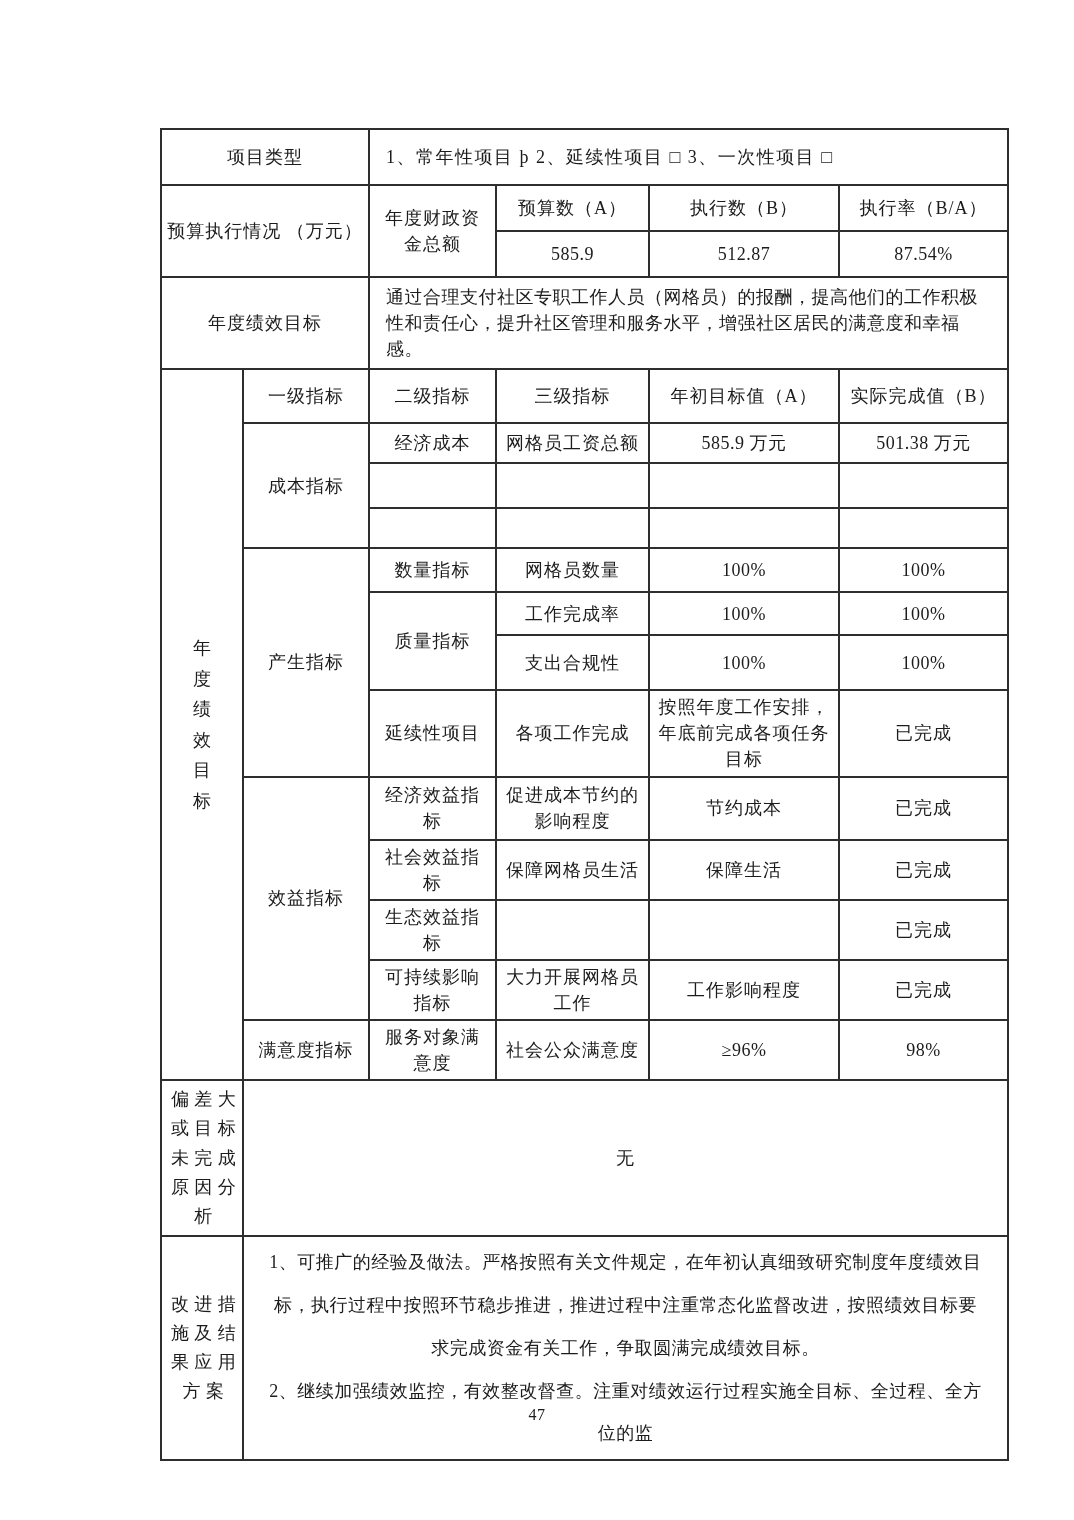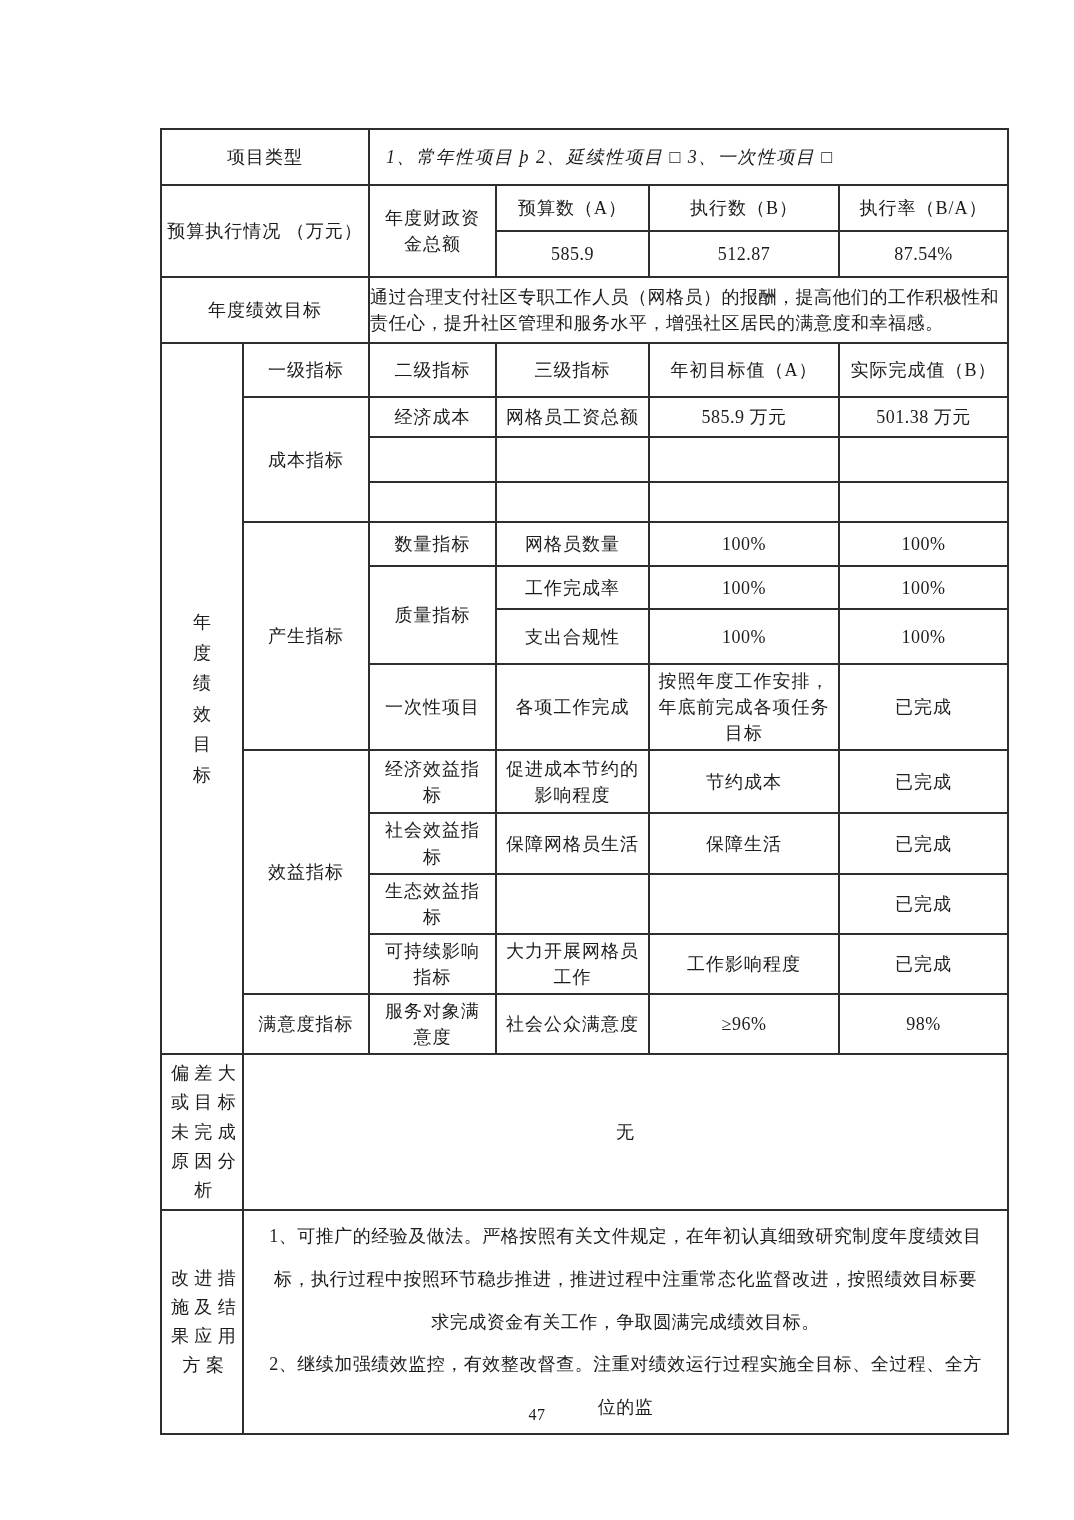--- a/index.html
+++ b/index.html
@@ -29,32 +29,31 @@
     vertical-align: middle;
     padding: 3px 8px;
     font-size: 18px;
     line-height: 1.45;
     letter-spacing: 1px;
     word-break: break-all;
     overflow: hidden;
   }
   .left-text {
     text-align: left !important;
-    padding: 6px 0 !important;
+    padding: 6px 16px !important;
   }
   .goal-text {
     line-height: 1.62;
     letter-spacing: 0.5px !important;
   }
   .options-cell {
     text-align: left !important;
     padding-left: 16px !important;
     letter-spacing: 1.5px !important;
     white-space: nowrap;
-    font-style: italic;
   }
   .nowrap { white-space: nowrap; padding-left: 2px !important; padding-right: 2px !important; }
   .num { letter-spacing: 0.5px !important; font-size: 18px; }
   .vstack {
     width: 1.2em;
     margin: 0 auto;
     line-height: 1.7;
     letter-spacing: 0 !important;
     text-align: center;
   }
@@ -164,21 +163,21 @@
     <td>工作完成率</td>
     <td class="num">100%</td>
     <td class="num">100%</td>
   </tr>
   <tr style="height:55px">
     <td>支出合规性</td>
     <td class="num">100%</td>
     <td class="num">100%</td>
   </tr>
   <tr style="height:78px">
-    <td>一次性项目</td>
+    <td>延续性项目</td>
     <td>各项工作完成</td>
     <td>按照年度工作安排，年底前完成各项任务目标</td>
     <td>已完成</td>
   </tr>
 
   <tr style="height:63px">
     <td rowspan="4">效益指标</td>
     <td>经济效益指标</td>
     <td>促进成本节约的影响程度</td>
     <td>节约成本</td>

